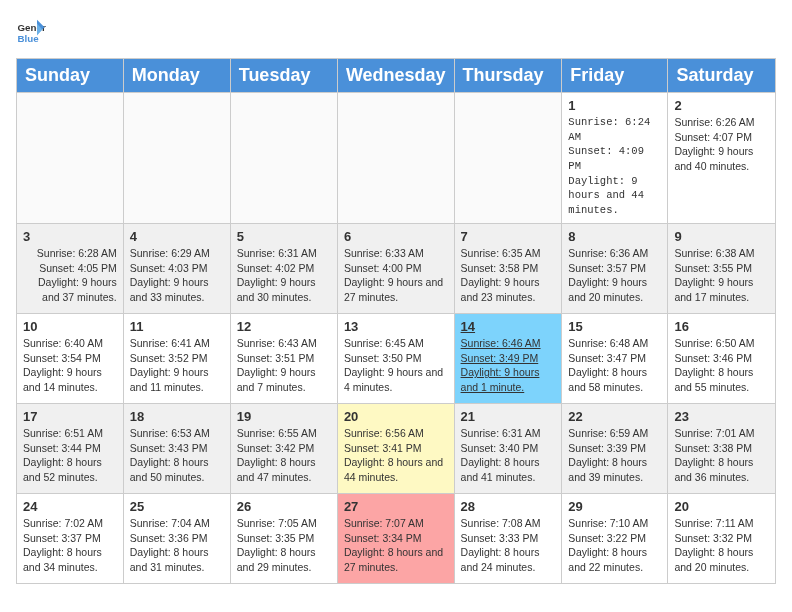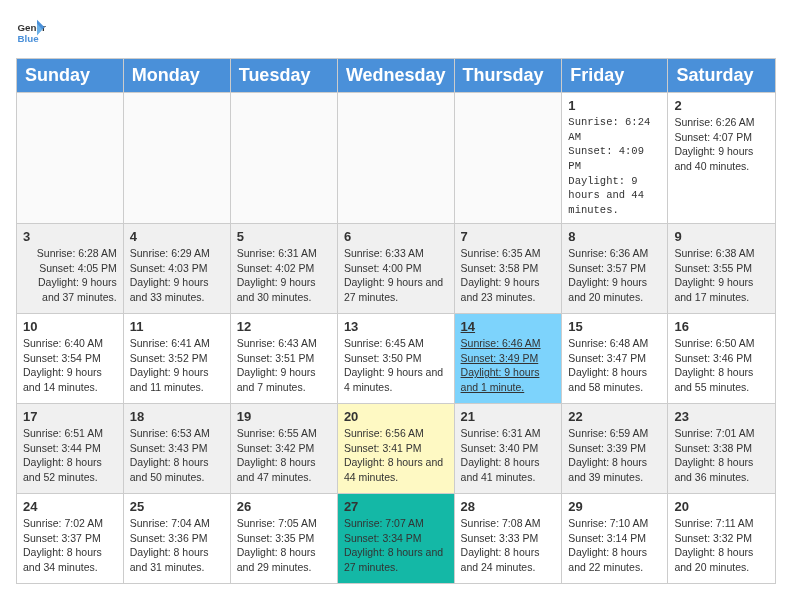--- a/index.html
+++ b/index.html
@@ -223,36 +223,36 @@
             <div class="day-info" style="white-space: pre-line;">Sunrise: 7:04 AM
 Sunset: 3:36 PM
 Daylight: 8 hours and 31 minutes.</div>
           </td>
           <td style="background: rgb(255, 255, 255);">
             <span class="day-num">26</span>
             <div class="day-info" style="white-space: pre-line;">Sunrise: 7:05 AM
 Sunset: 3:35 PM
 Daylight: 8 hours and 29 minutes.</div>
           </td>
-          <td style="background: #14b8a6;">
+          <td style="background: #fca5a5;">
             <span class="day-num">27</span>
             <div class="day-info" style="white-space: pre-line;">Sunrise: 7:07 AM
 Sunset: 3:34 PM
 Daylight: 8 hours and 27 minutes.</div>
           </td>
           <td style="background: rgb(255, 255, 255);">
             <span class="day-num">28</span>
             <div class="day-info" style="white-space: pre-line;">Sunrise: 7:08 AM
 Sunset: 3:33 PM
 Daylight: 8 hours and 24 minutes.</div>
           </td>
           <td style="background: rgb(255, 255, 255);">
             <span class="day-num">29</span>
             <div class="day-info" style="white-space: pre-line;">Sunrise: 7:10 AM
-Sunset: 3:14 PM
+Sunset: 3:22 PM
 Daylight: 8 hours and 22 minutes.</div>
           </td>
           <td style="background: rgb(255, 255, 255);">
             <span class="day-num">20</span>
             <div class="day-info" style="white-space: pre-line;">Sunrise: 7:11 AM
 Sunset: 3:32 PM
 Daylight: 8 hours and 20 minutes.</div>
           </td>
         </tr>
       </tbody>

